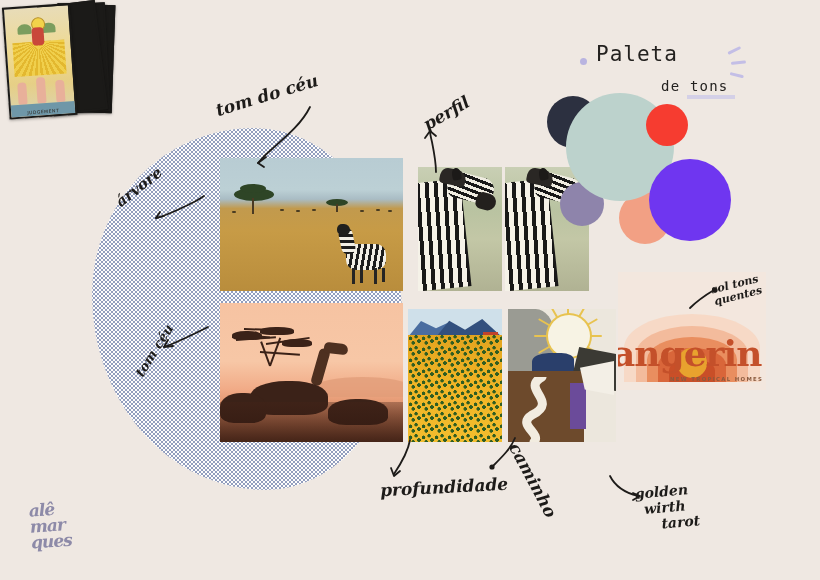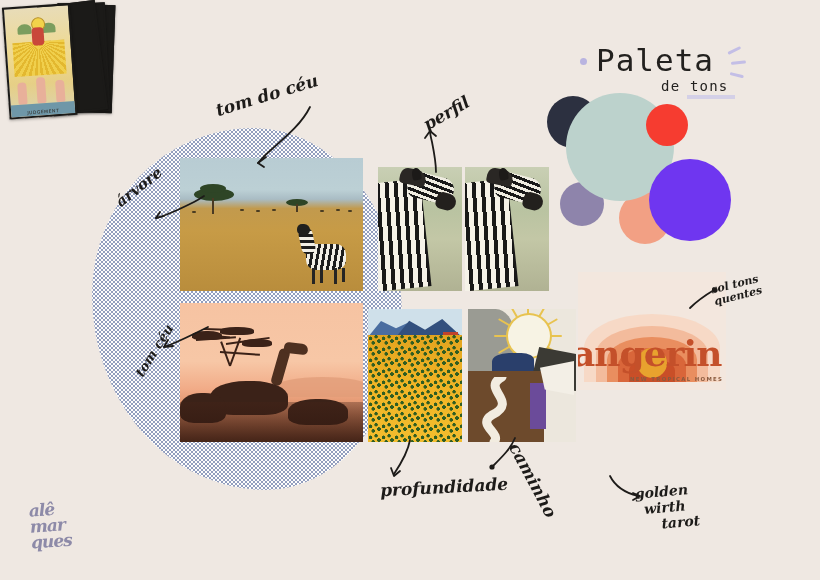--- a/index.html
+++ b/index.html
@@ -18,21 +18,21 @@
     background-image:
       radial-gradient(#8e9bbd 0.9px, transparent 1px),
       radial-gradient(#8e9bbd 0.9px, transparent 1px);
     background-size:4px 4px,4px 4px;
     background-position:0 0,2px 2px;
     border-radius:52% 48% 44% 56% / 46% 52% 48% 54%;
     opacity:.95;
   }
 
   
-  .ph{position:absolute;overflow:hidden;}
+  .ph{position:absolute;overflow:hidden;margin-left:40px;}
 
   
   #savanna{left:180px;top:158px;width:183px;height:133px;
     background:linear-gradient(180deg,#b8ccd3 0%,#bcd0d5 24%,#a9bcc4 31%,#c29a4d 38%,#c79b46 55%,#b98d3c 100%);}
   .sv-canopy{position:absolute;background:#2e4526;border-radius:50%;}
   .sv-trunk{position:absolute;background:#4a3a23;width:2px;}
   .sv-zebra{position:absolute;left:118px;top:68px;width:50px;height:58px;}
   .sv-zbody{position:absolute;left:8px;top:18px;width:40px;height:26px;border-radius:10px;
     background:repeating-linear-gradient(100deg,#1d1d1d 0 3px,#f2efe6 3px 6px);}
   .sv-zneck{position:absolute;left:2px;top:2px;width:14px;height:26px;border-radius:6px;transform:rotate(-12deg);
@@ -117,21 +117,21 @@
   .tc-rays{position:absolute;left:6px;top:34px;width:52px;height:34px;
     background:repeating-conic-gradient(from 0deg at 50% 0%, #f0cf4c 0deg 5deg, #e3b82f 5deg 10deg);}
   .tc-fig{position:absolute;width:9px;height:22px;background:#e8b09a;border-radius:4px 4px 2px 2px;bottom:12px;}
   .tc-water{position:absolute;left:0;bottom:0;width:100%;height:12px;background:#6f97a8;}
   .tc-label{position:absolute;left:0;bottom:1px;width:100%;text-align:center;font-size:4.5px;color:#2a2620;letter-spacing:.5px;}
 
   
   .circ{position:absolute;border-radius:50%;}
 
   
-  .title{position:absolute;left:596px;top:42px;font-family:"DejaVu Sans Mono",monospace;font-size:31px;color:#23211f;letter-spacing:1px;}
+  .title{position:absolute;left:596px;top:42px;font-family:"DejaVu Sans Mono",monospace;font-size:21px;color:#23211f;letter-spacing:1px;}
   .subtitle{position:absolute;left:661px;top:78px;font-family:"DejaVu Sans Mono",monospace;font-size:14px;color:#23211f;letter-spacing:1.2px;}
   .sub-underline{position:absolute;left:687px;top:95px;width:48px;height:4px;background:#cfcbe8;opacity:.85;}
   .title-dot{position:absolute;left:580px;top:58px;width:7px;height:7px;border-radius:50%;background:#b9b4e0;}
   .spark{position:absolute;height:3px;background:#c3bee6;border-radius:2px;transform-origin:left center;}
 
   
   .hw{position:absolute;font-family:"DejaVu Serif",serif;font-style:italic;font-weight:700;
       color:#1d1b19;white-space:nowrap;}
   .arrow{position:absolute;overflow:visible;}
 

